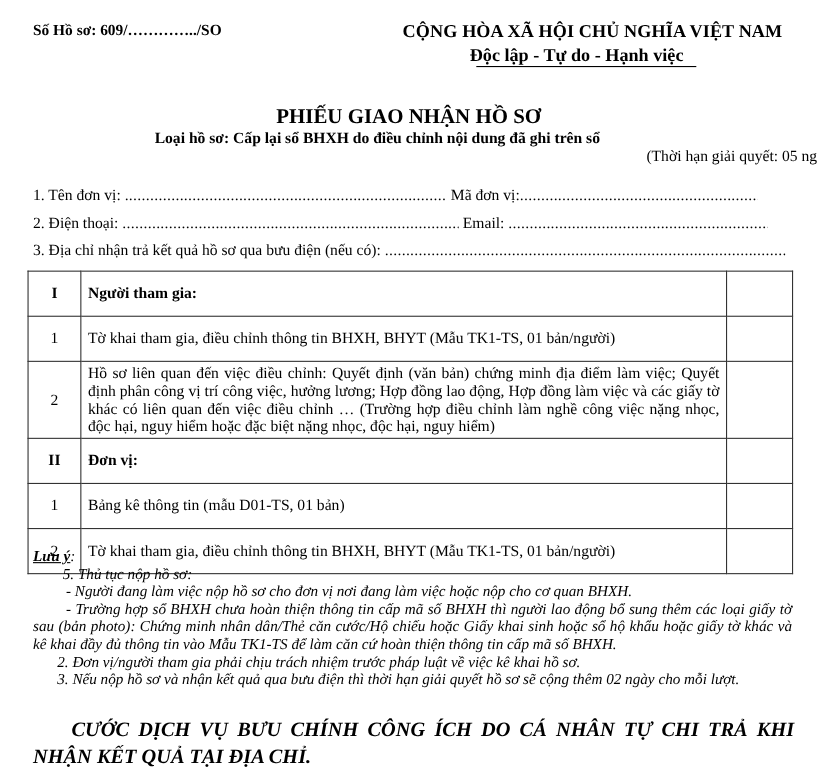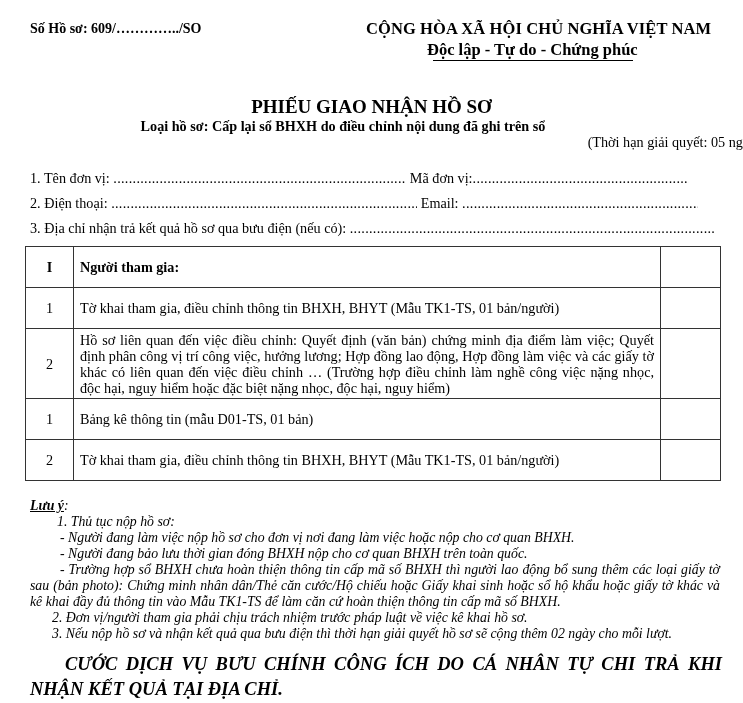--- a/index.html
+++ b/index.html
@@ -51,21 +51,21 @@
     left: 30px; top: 652px; width: 692px; white-space: normal;
     font-size: 18.5px; font-weight: bold; font-style: italic; line-height: 25px;
     text-indent: 35px; text-align: justify; text-align-last: left;
   }
 </style>
 </head>
 <body>
 
 <div class="abs doc-number">Số Hồ sơ: 609/…………../SO</div>
 <div class="abs national-title">CỘNG HÒA XÃ HỘI CHỦ NGHĨA VIỆT NAM</div>
-<div class="abs motto">Độc lập - Tự do - Chứng phúc</div>
+<div class="abs motto">Độc lập - Tự do - Hạnh việc</div>
 <div class="abs motto-line"></div>
 
 <div class="abs form-title">PHIẾU GIAO NHẬN HỒ SƠ</div>
 <div class="abs form-subtitle">Loại hồ sơ: Cấp lại sổ BHXH do điều chỉnh nội dung đã ghi trên sổ</div>
 <div class="abs form-deadline">(Thời hạn giải quyết: 05 ngày)</div>
 
 <div class="abs field-line" style="top:170px;">
   <span>1. Tên đơn vị: </span><span class="dots" style="width:293px;">......................................................................................................................................................................................................</span><span> Mã đơn vị:</span><span class="dots" style="width:216px;">......................................................................................................................................................................................................</span>
 </div>
 <div class="abs field-line" style="top:195px;">
@@ -85,36 +85,40 @@
   <tr class="item-row">
     <td class="c-stt">1</td>
     <td class="c-desc">Tờ khai tham gia, điều chỉnh thông tin BHXH, BHYT (Mẫu TK1-TS, 01 bản/người)</td>
     <td class="c-qty"></td>
   </tr>
   <tr class="item-row multi">
     <td class="c-stt">2</td>
     <td class="c-desc">Hồ sơ liên quan đến việc điều chỉnh: Quyết định (văn bản) chứng minh địa điểm làm việc; Quyết định phân công vị trí công việc, hưởng lương; Hợp đồng lao động, Hợp đồng làm việc và các giấy tờ khác có liên quan đến việc điều chỉnh … (Trường hợp điều chỉnh làm nghề công việc nặng nhọc, độc hại, nguy hiểm hoặc đặc biệt nặng nhọc, độc hại, nguy hiểm)</td>
     <td class="c-qty"></td>
   </tr>
+  <tr class="sec-row">
+    <td class="c-stt">II</td>
+    <td class="c-desc">Đơn vị:</td>
+    <td class="c-qty"></td>
+  </tr>
   <tr class="item-row">
     <td class="c-stt">1</td>
     <td class="c-desc">Bảng kê thông tin (mẫu D01-TS, 01 bản)</td>
     <td class="c-qty"></td>
   </tr>
   <tr class="item-row">
     <td class="c-stt">2</td>
     <td class="c-desc">Tờ khai tham gia, điều chỉnh thông tin BHXH, BHYT (Mẫu TK1-TS, 01 bản/người)</td>
     <td class="c-qty"></td>
   </tr>
 </tbody>
   </table>
 
 <div class="abs notes">
   <p><span class="label">Lưu ý</span><span>:</span></p>
-  <p class="n1">1. Thủ tục nộp hồ sơ:</p>
+  <p class="n1">5. Thủ tục nộp hồ sơ:</p>
   <p class="b1">- Người đang làm việc nộp hồ sơ cho đơn vị nơi đang làm việc hoặc nộp cho cơ quan BHXH.</p>
-  <p class="b2">-  Người đang bảo lưu thời gian đóng BHXH nộp cho cơ quan BHXH trên toàn quốc.</p>
   <p class="b3">- Trường hợp sổ BHXH chưa hoàn thiện thông tin cấp mã số BHXH thì người lao động bổ sung thêm các loại giấy tờ sau (bản photo): Chứng minh nhân dân/Thẻ căn cước/Hộ chiếu hoặc Giấy khai sinh hoặc sổ hộ khẩu hoặc giấy tờ khác và kê khai đầy đủ thông tin vào Mẫu TK1-TS để làm căn cứ hoàn thiện thông tin cấp mã số BHXH.</p>
   <p class="n2">2. Đơn vị/người tham gia phải chịu trách nhiệm trước pháp luật về việc kê khai hồ sơ.</p>
   <p class="n3">3. Nếu nộp hồ sơ và nhận kết quả qua bưu điện thì thời hạn giải quyết hồ sơ sẽ cộng thêm 02 ngày cho mỗi lượt.</p>
 </div>
 
 <div class="abs fee-notice">CƯỚC DỊCH VỤ BƯU CHÍNH CÔNG ÍCH DO CÁ NHÂN TỰ CHI TRẢ KHI NHẬN KẾT QUẢ TẠI ĐỊA CHỈ.</div>
 
 </body></html>

